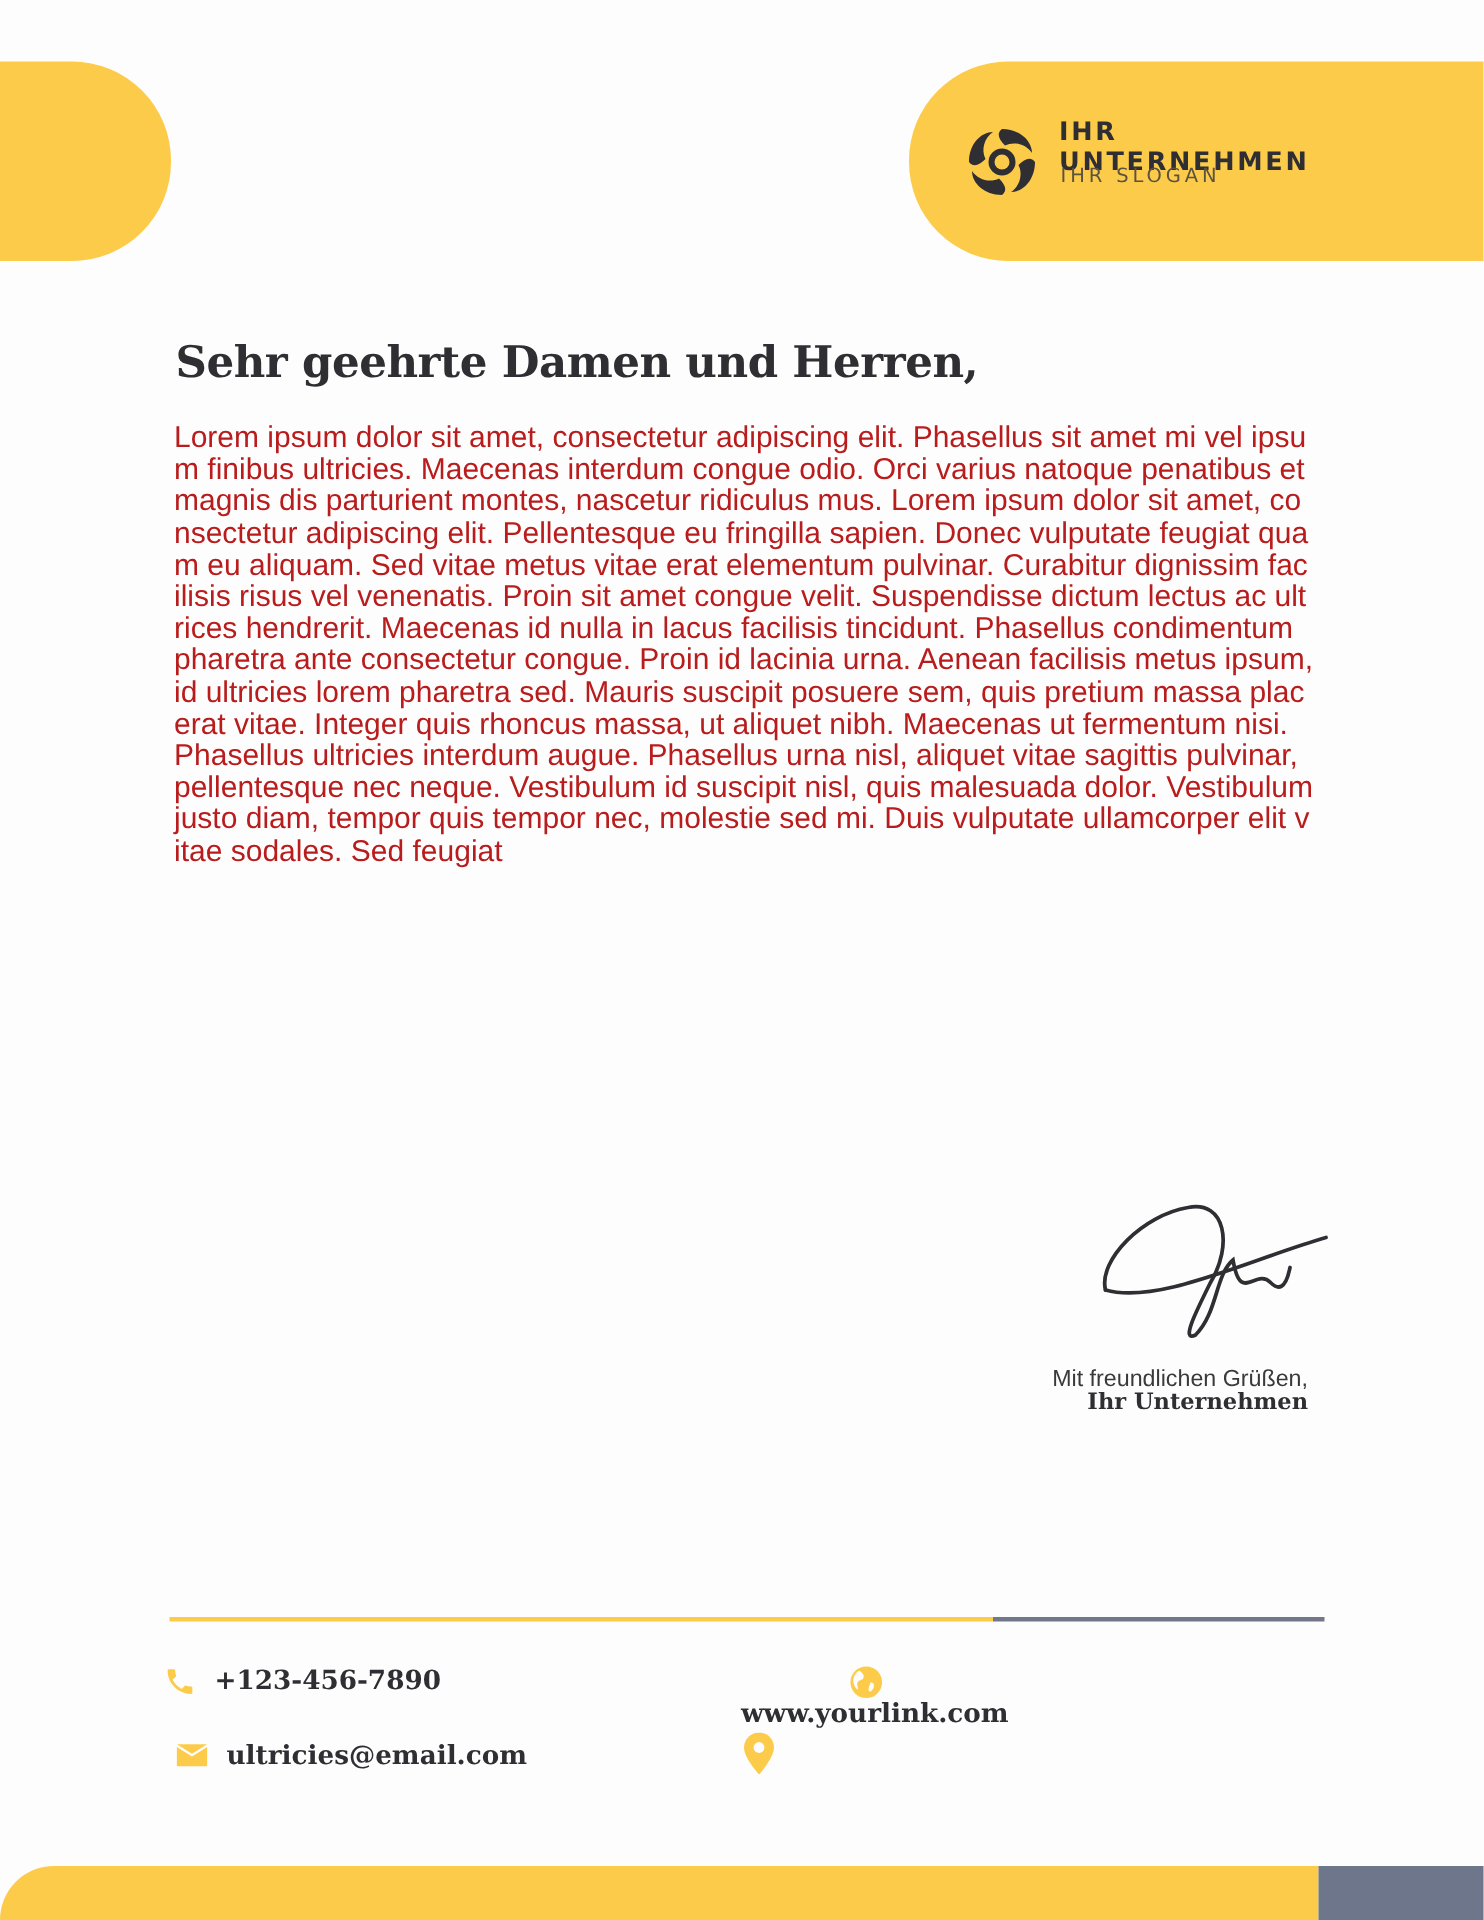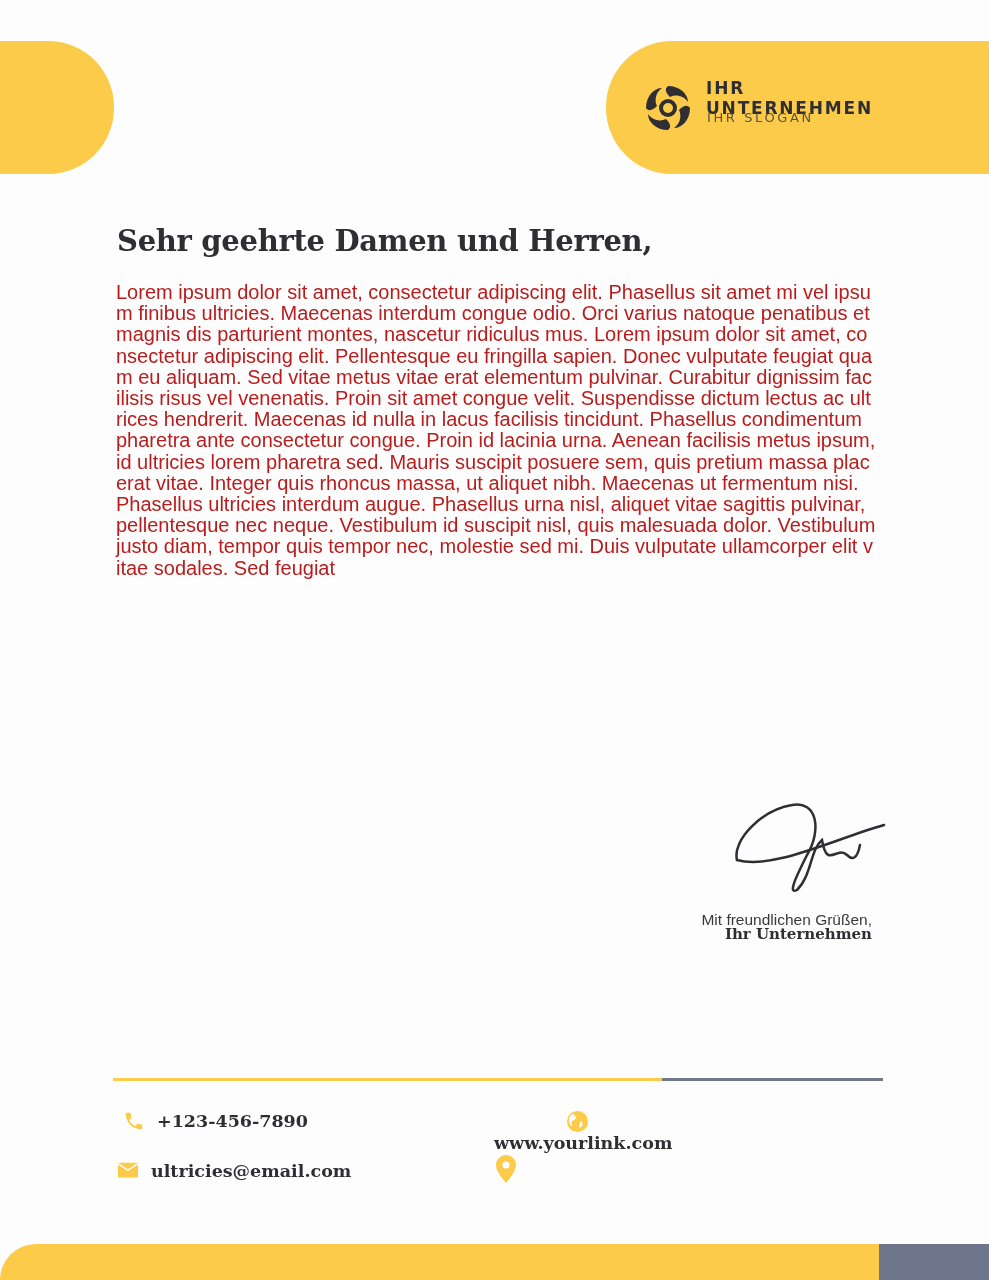--- a/index.html
+++ b/index.html
@@ -46,21 +46,21 @@
       position: absolute; right: 117px; top: 925px;
       font-family: "DejaVu Serif", serif; font-weight: bold; font-size: 15px; color: #2f2f33;
     }
     .divider-yellow { position: absolute; left: 113px; top: 1078px; width: 549px; height: 3px; background: #fdcb4a; }
     .divider-gray { position: absolute; left: 662px; top: 1078px; width: 221px; height: 3px; background: #73778a; }
     .contact { position: absolute; display: flex; align-items: center; }
     .contact .icon { width: 24px; height: 24px; margin-right: 11px; display: flex; align-items: center; justify-content: center; }
     .contact .text {
       font-family: "DejaVu Serif", serif; font-weight: bold; font-size: 17.5px; color: #2f2f33; white-space: nowrap;
     }
-    .c-phone { left: 122px; top: 1109px; text-align: right; }
+    .c-phone { left: 108px; top: 1109px; text-align: right; }
     .c-email { left: 116px; top: 1159px; }
     .c-web { left: 494px; top: 1109px; flex-direction: column; }
     .c-addr { left: 494px; top: 1157px; }
     .footer-yellow {
       position: absolute; left: 0; top: 1244px; width: 879px; height: 36px;
       background: #fdcb4a; border-radius: 40px 0 0 0;
     }
     .footer-gray { position: absolute; left: 879px; top: 1244px; width: 110px; height: 36px; background: #6d768b; }
   </style>
 </head>

